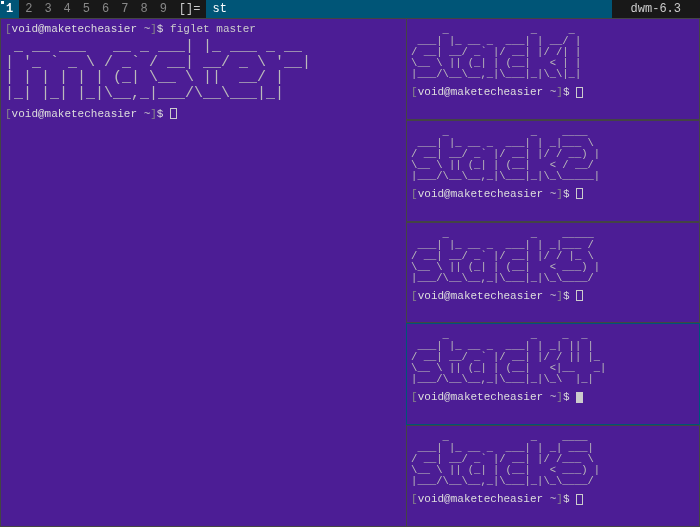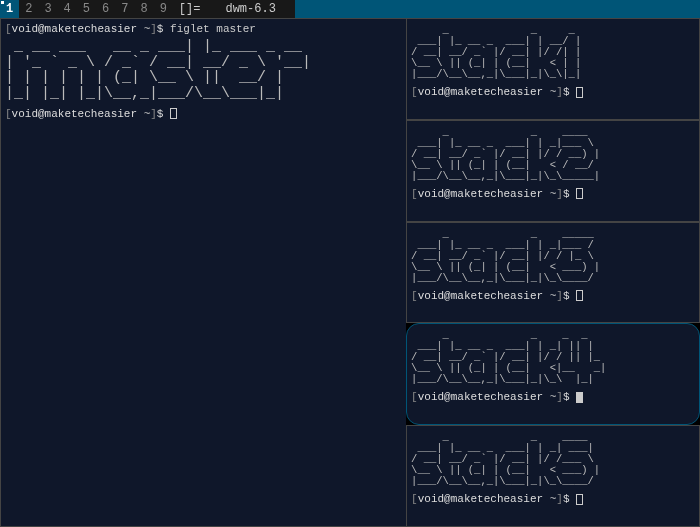--- a/index.html
+++ b/index.html
@@ -37,26 +37,26 @@
     display: flex;
     width: 700px;
     height: 509px;
     background: #000;
   }
   .master-col { width: 420px; display: flex; flex-direction: column; }
   .stack-col  { width: 304px; display: flex; flex-direction: column; }
 
   .win {
     border: 1px solid #444;
-    background: #0f172a;
+    background: #4c1d95;
     padding: 4px;
     overflow: hidden;
     flex: 1;
   }
-  .win.selected { border-color: #005577; border-radius: 13px; }
+  .win.selected { border-color: #005577; }
   .master-col .win { border-right: none; }
 
   .term-line { white-space: pre; color: #ccc; line-height: 1.25; }
   .ascii-art {
     white-space: pre;
     color: #bbb;
     line-height: 1.05;
     font-size: 15px;
     margin: 2px 0 6px 0;
   }
@@ -82,20 +82,21 @@
     <span class="tag">2</span>
     <span class="tag">3</span>
     <span class="tag">4</span>
     <span class="tag">5</span>
     <span class="tag">6</span>
     <span class="tag">7</span>
     <span class="tag">8</span>
     <span class="tag">9</span>
   </div>
   <span class="layout-sym">[]=</span>
+  <span class="title">st</span>
   <span class="status">dwm-6.3</span>
 </div>
 
 <div class="workspace">
 
   <div class="master-col">
     <div class="win">
       <div class="term-line prompt"><span class="bracket">[</span><span class="userhost">void@maketecheasier</span> <span>~</span><span class="bracket">]</span><span class="dollar">$</span> <span>figlet master</span></div>
       <div class="ascii-art"> _ __ ___   __ _ ___| |_ ___ _ __
 | '_ ` _ \ / _` / __| __/ _ \ '__|

